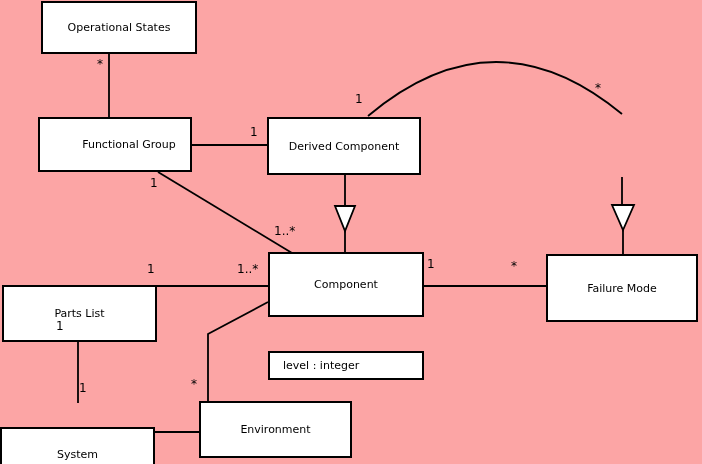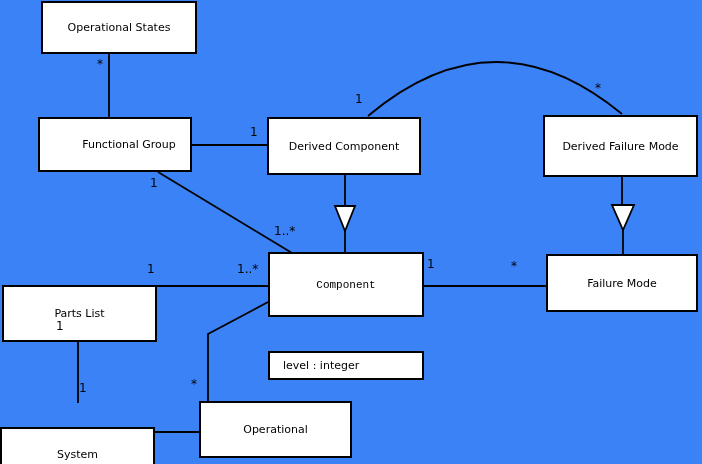--- a/index.html
+++ b/index.html
@@ -3,21 +3,21 @@
 <meta charset="utf-8">
 <style>
   * { margin: 0; padding: 0; box-sizing: border-box; }
   html, body { background: #ffffff; }
   body { font-family: "DejaVu Sans", sans-serif; }
 
   .canvas {
     position: relative;
     width: 702px;
     height: 464px;
-    background: #3b82f6;
+    background: #fca5a5;
     overflow: hidden;
   }
 
   .connector-layer {
     position: absolute;
     left: 0; top: 0;
     width: 702px; height: 464px;
   }
   .connector-layer line, .connector-layer polyline, .connector-layer path {
     stroke: #000000;
@@ -55,23 +55,23 @@
     color: #000000;
     white-space: nowrap;
   }
 
   
   #box-operational-states  { left: 41px;  top: 1px;   width: 156px; height: 53px; }
   #box-functional-group    { left: 38px;  top: 117px; width: 154px; height: 55px; padding-left: 28px; }
   #box-derived-component   { left: 267px; top: 117px; width: 154px; height: 58px; }
   #box-derived-failure-mode{ left: 543px; top: 115px; width: 155px; height: 62px; }
   #box-parts-list          { left: 2px;   top: 269px; width: 155px; height: 57px; margin-top: 16px; }
-  #box-component           { left: 268px; top: 252px; width: 156px; height: 65px; font-family: Liberation Mono, monospace; }
+  #box-component           { left: 268px; top: 252px; width: 156px; height: 65px; }
   #box-component-attrs     { left: 268px; top: 318px; width: 156px; height: 29px; }
-  #box-failure-mode        { left: 546px; top: 254px; width: 152px; height: 58px; }
+  #box-failure-mode        { left: 546px; top: 254px; width: 152px; height: 68px; }
   #box-system              { left: 0px;   top: 427px; width: 155px; height: 54px; }
   #box-environment         { left: 199px; top: 401px; width: 153px; height: 57px; }
 
   
   #mult-os-fg        { left: 97px;  top: 58px;  }
   #mult-dc-dfm-src   { left: 355px; top: 93px;  }
   #mult-dc-dfm-dst   { left: 595px; top: 82px;  }
   #mult-fg-dc        { left: 250px; top: 126px; }
   #mult-fg-comp-src  { left: 150px; top: 177px; }
   #mult-fg-comp-dst  { left: 274px; top: 225px; }
@@ -122,23 +122,20 @@
   </div>
 
   <div class="cls" id="box-functional-group">
     <span>Functional Group</span>
   </div>
 
   <div class="cls" id="box-derived-component">
     <span>Derived Component</span>
   </div>
 
-  <div class="cls" id="box-derived-failure-mode">
-    <span>Derived Failure Mode</span>
-  </div>
 
   <div class="cls" id="box-parts-list">
     <span>Parts List</span>
   </div>
 
   <div class="cls" id="box-component">
     <span>Component</span>
   </div>
   <div class="cls attr-compartment" id="box-component-attrs">
     <span>level : integer</span>
@@ -146,21 +143,21 @@
 
   <div class="cls" id="box-failure-mode">
     <span>Failure Mode</span>
   </div>
 
   <div class="cls" id="box-system">
     <span>System</span>
   </div>
 
   <div class="cls" id="box-environment">
-    <span>Operational</span>
+    <span>Environment</span>
   </div>
 
   <div class="mult" id="mult-os-fg">*</div>
   <div class="mult" id="mult-dc-dfm-src">1</div>
   <div class="mult" id="mult-dc-dfm-dst">*</div>
   <div class="mult" id="mult-fg-dc">1</div>
   <div class="mult" id="mult-fg-comp-src">1</div>
   <div class="mult" id="mult-fg-comp-dst">1..*</div>
   <div class="mult" id="mult-pl-comp-src">1</div>
   <div class="mult" id="mult-pl-comp-dst">1..*</div>

